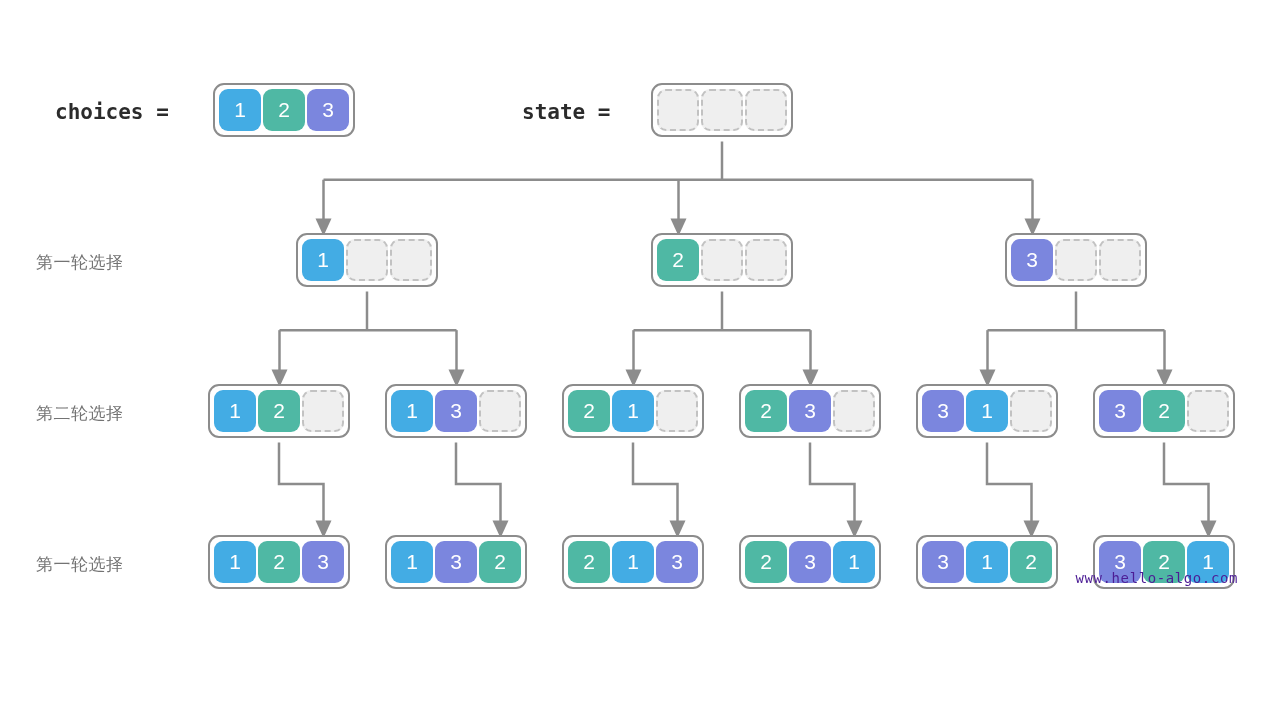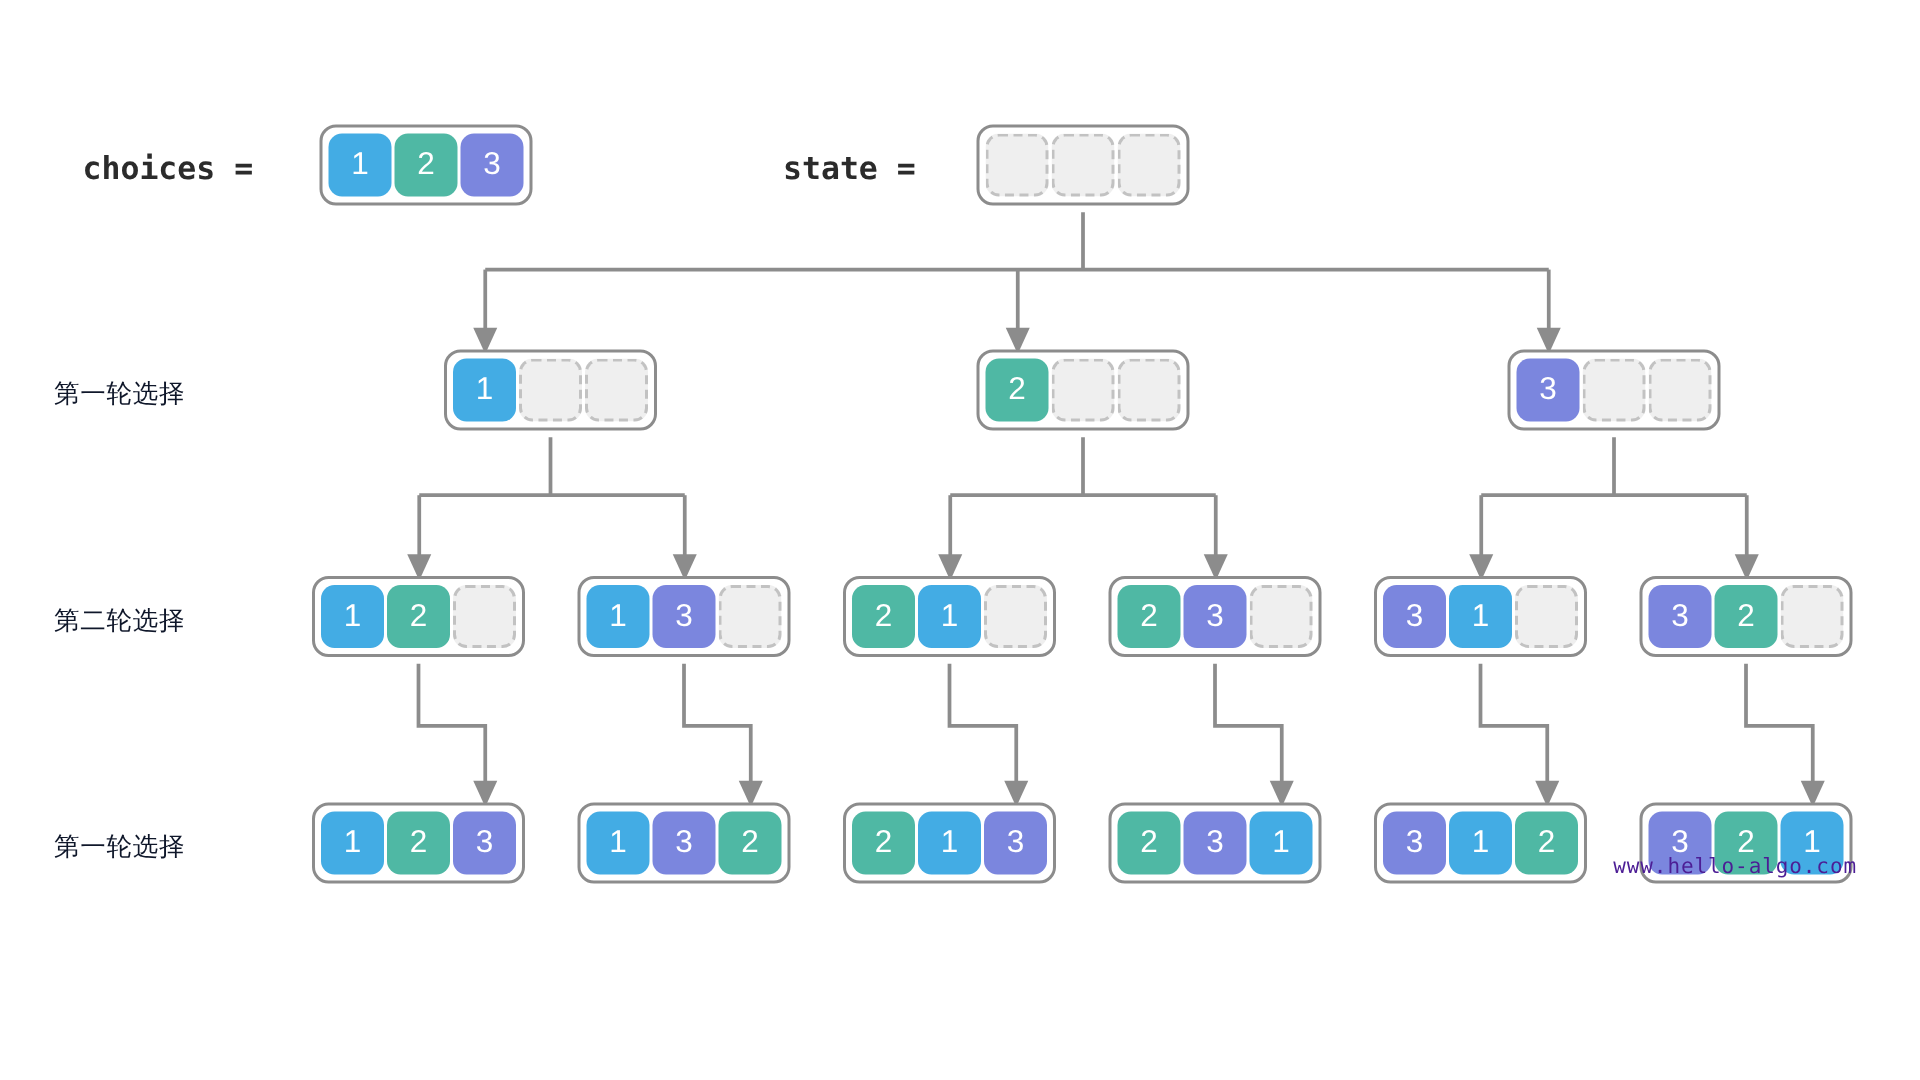--- a/index.html
+++ b/index.html
@@ -31,21 +31,21 @@
     height: 720px;
     z-index: 1;
   }
 
   
   .row-label {
     position: absolute;
     z-index: 3;
     font-family: "Liberation Sans", "DejaVu Sans", sans-serif;
     font-size: 17px;
-    color: #0f172a;
+    color: #737373;
     white-space: nowrap;
     letter-spacing: 0.5px;
   }
 
   
   .caption {
     position: absolute;
     z-index: 3;
     font-family: "DejaVu Sans Mono", "Liberation Mono", monospace;
     font-size: 21px;

